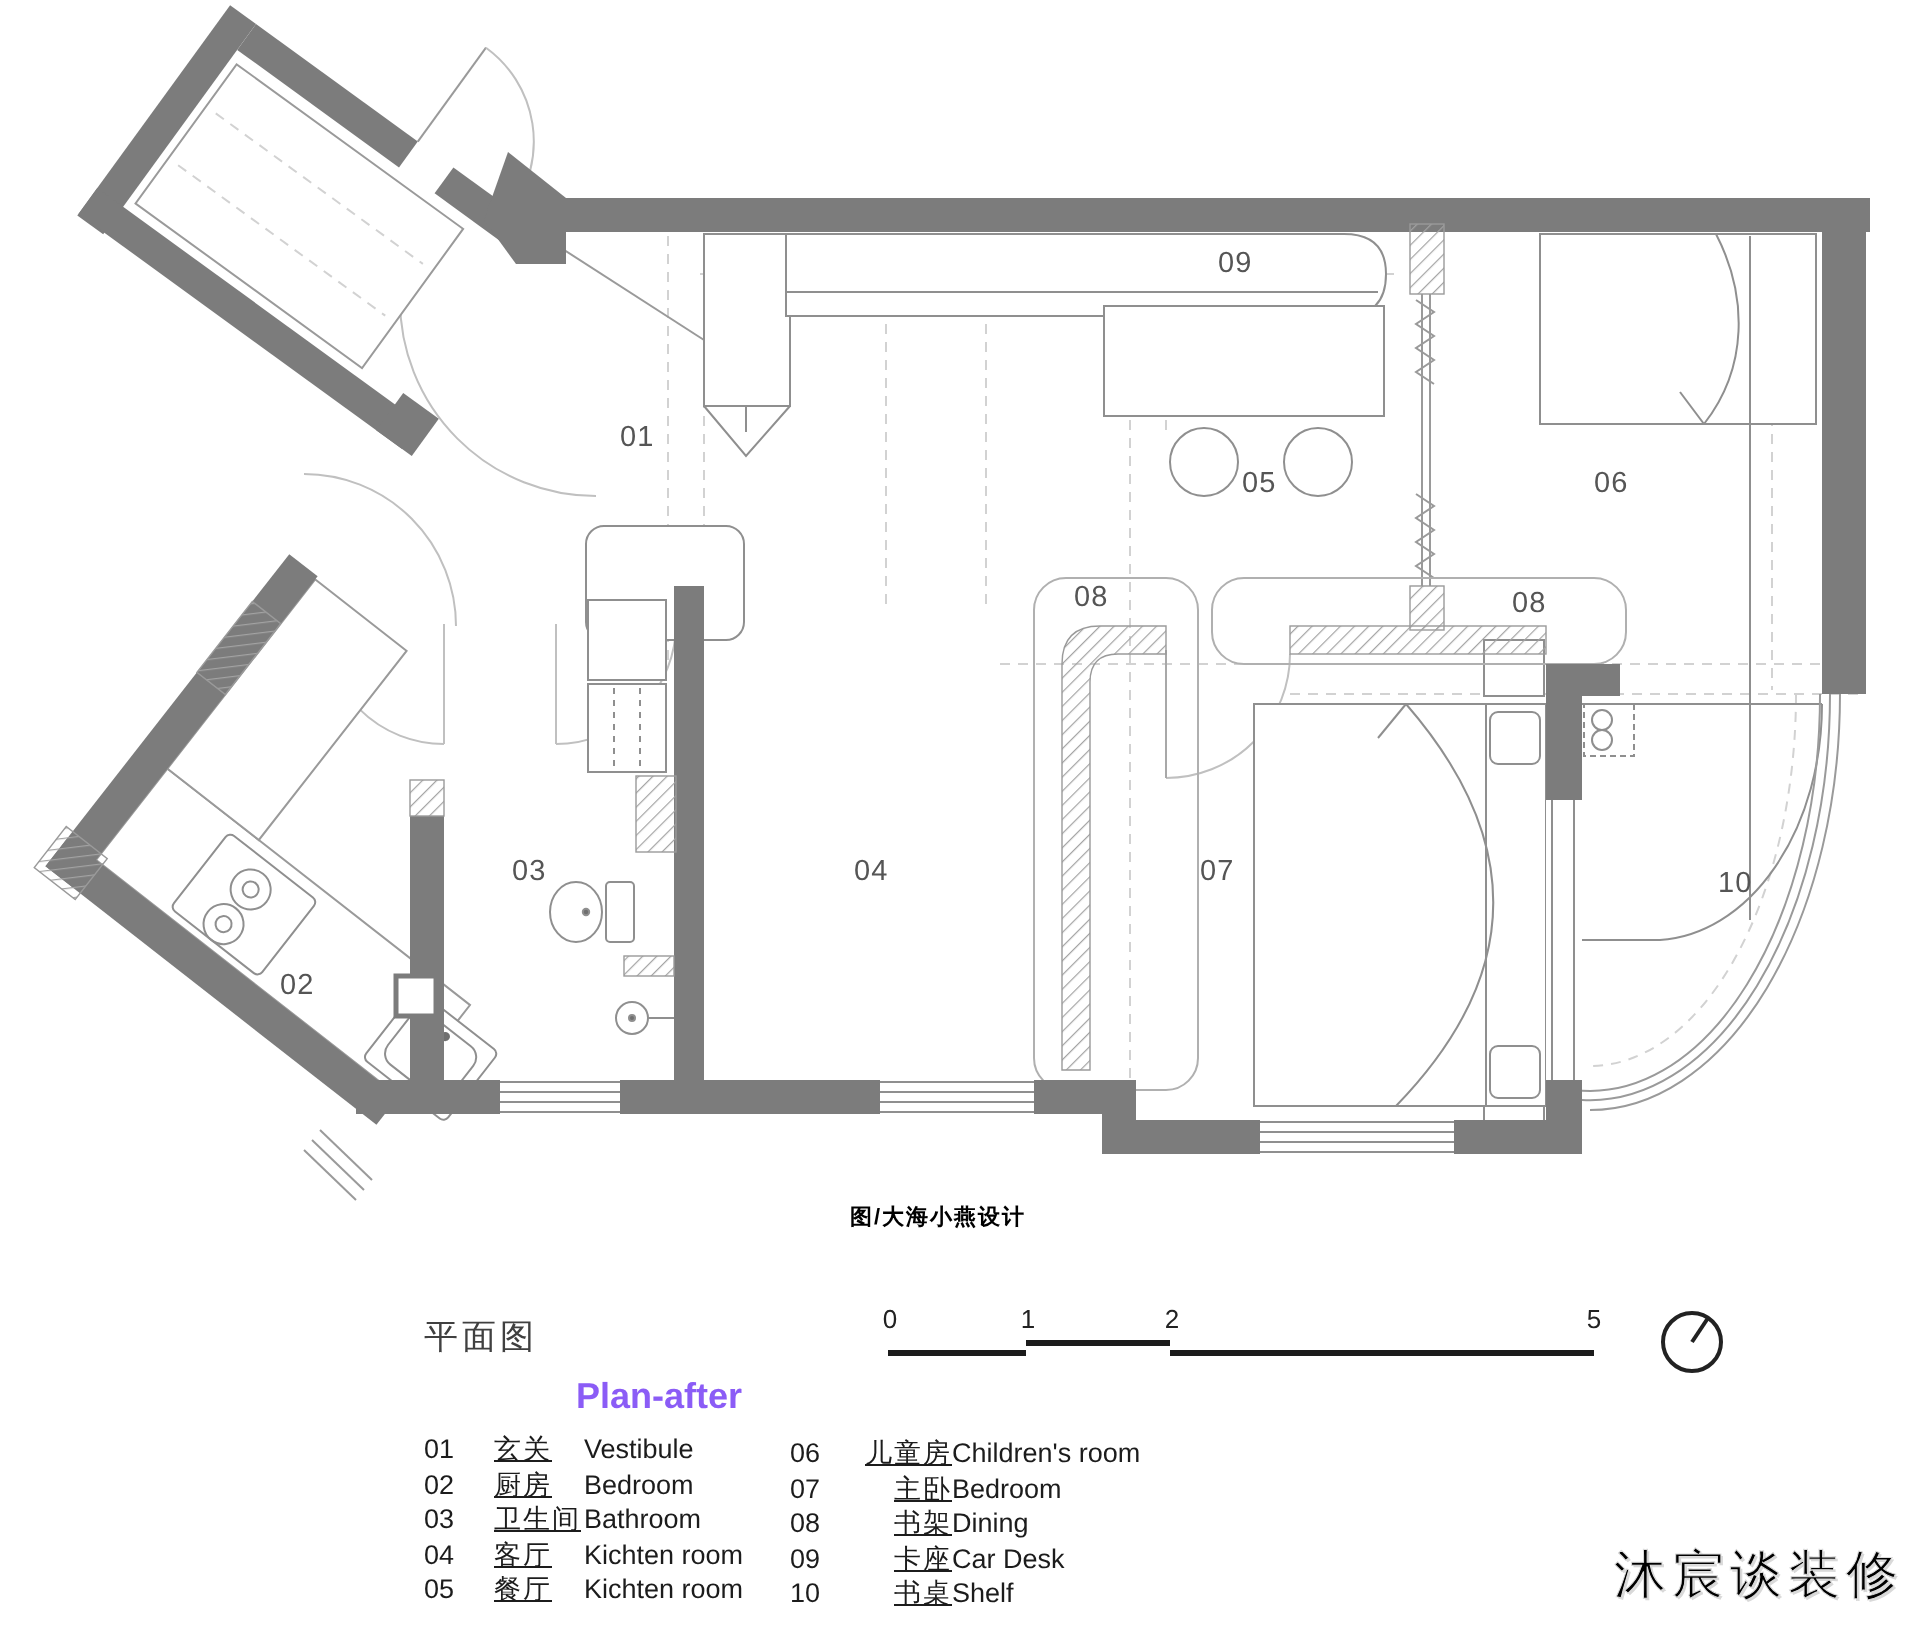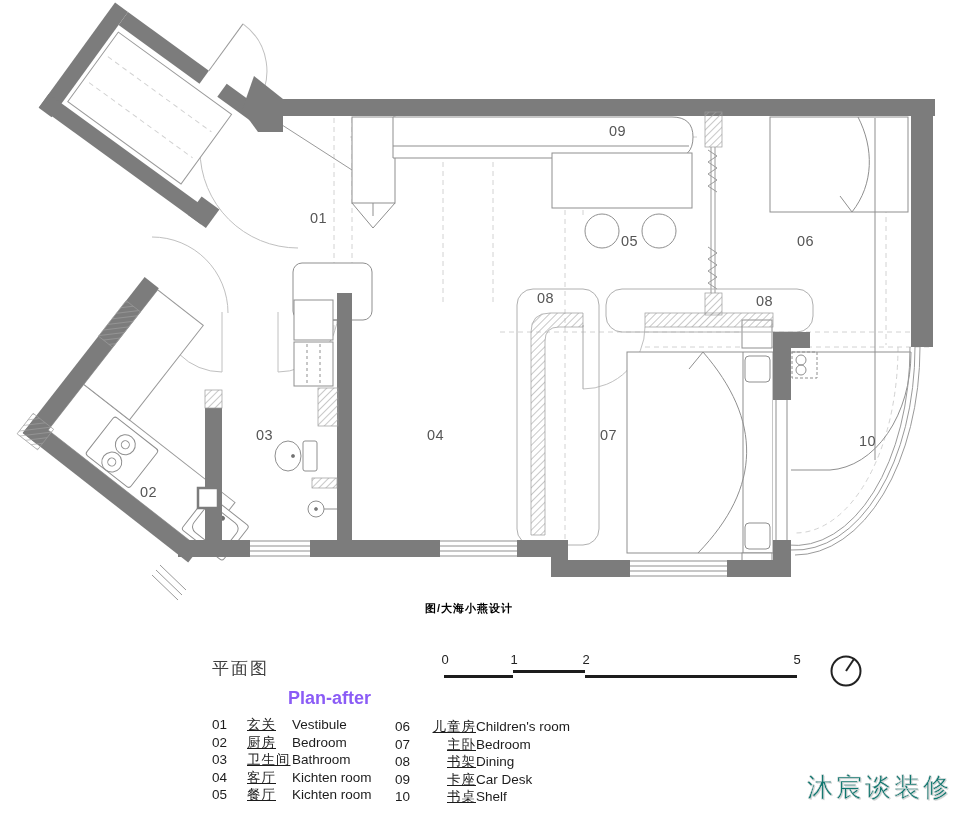--- a/index.html
+++ b/index.html
@@ -16,21 +16,21 @@
   .seg3{left:145px;top:23px;width:212px;}
   .compass{position:absolute;left:829px;top:654px;width:34px;height:34px;}
   .legend{position:absolute;top:716px;font-size:13.5px;color:#1c1c1c;}
   .legend-col1{left:212px;}
   .legend-col2{left:395px;top:718px;}
   .legend .row{display:flex;height:17.6px;line-height:17.6px;white-space:nowrap;}
   .legend .num{width:35px;}
   .legend .zh{width:45px;letter-spacing:1px;text-decoration:underline;}
   .legend-col2 .zh{width:46px;text-align:right;}
   .legend .en{flex:1;}
-  .watermark{position:absolute;right:8px;top:770px;font-size:26px;letter-spacing:3px;color:#0f766e;text-shadow:1px 1px 0 #d9d9d9;-webkit-text-stroke:0.5px #dcdcdc;}
+  .watermark{position:absolute;right:8px;top:770px;font-size:26px;letter-spacing:3px;color:#000000;text-shadow:1px 1px 0 #d9d9d9;-webkit-text-stroke:0.5px #dcdcdc;}
 </style>
 </head>
 <body>
 
 <svg id="plan-svg" width="960" height="632" viewBox="0 0 960 632">
   <defs>
     <pattern id="hatch" patternUnits="userSpaceOnUse" width="5" height="5" patternTransform="rotate(45)">
       <line x1="0" y1="0" x2="0" y2="5" stroke="#a3a3a3" stroke-width="1.2"></line>
     </pattern>
   </defs>

